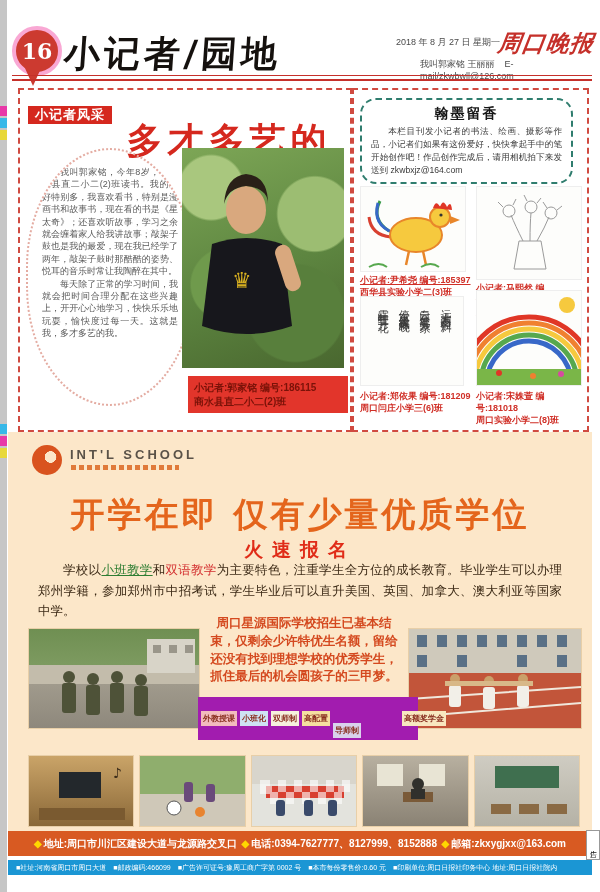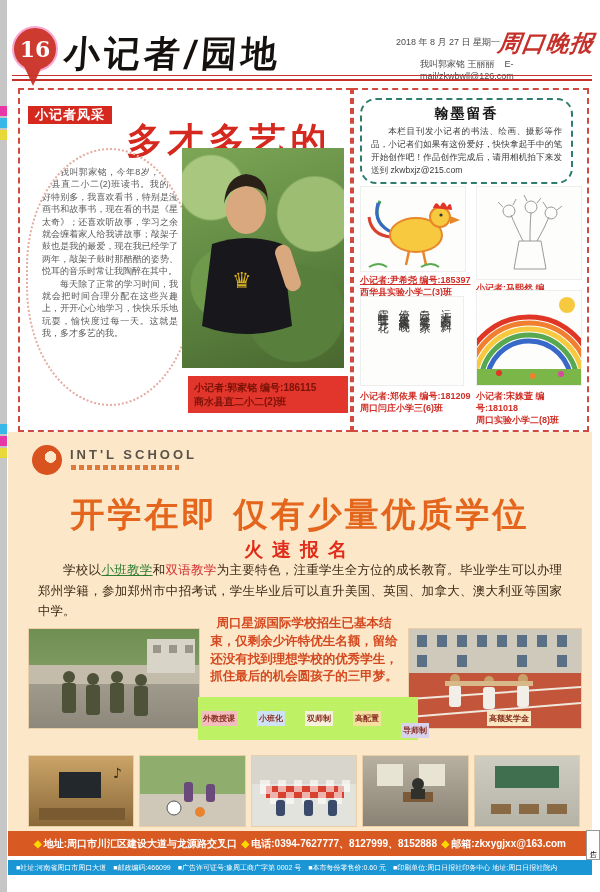--- a/index.html
+++ b/index.html
@@ -3,21 +3,21 @@
 <meta charset="utf-8">
 <style>
   html,body{margin:0;padding:0;background:#ffffff;}
   .page{position:relative;width:600px;height:892px;background:#ffffff;overflow:hidden;
         font-family:"Liberation Sans",sans-serif;}
   .scan-edge{position:absolute;left:0;top:0;width:7px;height:892px;background:#c6c6c6;}
   .regmark{position:absolute;width:7px;height:10px;}
 
   
   .pin{position:absolute;left:12px;top:26px;width:42px;height:42px;border-radius:50%;
-       background:#cc3a30;border:2px solid #f9a8d4;display:flex;align-items:center;justify-content:center;}
+       background:#cc3a30;border:4px solid #f9a8d4;display:flex;align-items:center;justify-content:center;}
   .pin-num{color:#fff;font:bold 22px "DejaVu Serif",serif;}
   .pin-tail{position:absolute;left:24px;top:66px;width:0;height:0;
             border-left:9px solid transparent;border-right:9px solid transparent;border-top:20px solid #cc3a30;}
   .section-title{position:absolute;left:64px;top:30px;font:bold 36px "DejaVu Serif",serif;
                  color:#15110e;letter-spacing:4px;transform:skewX(-4deg);}
   .hdr-date{position:absolute;left:396px;top:36px;font:9px "Liberation Sans",sans-serif;color:#4a4a4a;}
   .masthead{position:absolute;left:498px;top:28px;font:bold italic 23px "DejaVu Serif",serif;
             color:#c5302a;letter-spacing:1px;transform:skewX(-8deg);}
   .hdr-editor{position:absolute;left:420px;top:58px;font:9px "Liberation Sans",sans-serif;color:#4a4a4a;}
   .hdr-rule{position:absolute;left:12px;top:75px;width:580px;height:3px;
@@ -72,22 +72,22 @@
            font:12.5px "Liberation Sans",sans-serif;color:#3c2a16;line-height:1.65;text-align:justify;text-indent:2em;}
   .em-green{color:#2e7d32;text-decoration:underline;}
   .em-red{color:#d32f2f;}
   .ad-photo{position:absolute;overflow:hidden;border:1px solid #e8cfa8;}
   .ad-photo-left{left:20px;top:196px;width:170px;height:99px;
      background:linear-gradient(180deg,#6f8f52 0%,#7d9a60 36%,#c3bcab 36% 56%,#a09a8c 56%,#8e887c 100%);}
   .ad-photo-right{left:400px;top:196px;width:172px;height:99px;
      background:linear-gradient(180deg,#cfc9bb 0 44%,#c2553a 44% 100%);}
   .ad-notice{position:absolute;left:197px;top:183px;width:198px;margin:0;
              font:bold 12.5px "Liberation Sans",sans-serif;color:#d4491f;line-height:1.42;text-align:center;}
-  .badges{position:absolute;left:190px;top:265px;width:214px;background:#bef264;display:flex;
-          gap:20px;padding:2px 3px;align-items:center;justify-content:space-between;}
+  .badges{position:absolute;left:190px;top:265px;width:214px;background:#a21caf;display:flex;
+          gap:3px;padding:2px 3px;align-items:center;justify-content:space-between;}
   .badge{font:bold 8px "Liberation Sans",sans-serif;color:#8a3020;padding:2px 2px;white-space:nowrap;}
   .badge:nth-child(1){background:#f3bcbe;}
   .badge:nth-child(2){background:#cfe2f3;}
   .badge:nth-child(3){background:#f6f1dd;}
   .badge:nth-child(4){background:#f5dfa0;}
   .badge:nth-child(5){background:#d9d2ec;margin-top:24px;}
   .badge:nth-child(6){background:#f8e7c0;margin-left:38px;}
   .strip{position:absolute;left:20px;top:323px;width:552px;height:72px;display:flex;gap:5px;}
   .strip .sphoto{flex:1;overflow:hidden;border:1px solid #e8cfa8;position:relative;}
   .sp1{background:linear-gradient(180deg,#caa468,#8a6838);}
@@ -153,21 +153,21 @@
     </div>
     <div class="feature-caption">
       <div>小记者:郭家铭 编号:186115</div>
       <div>商水县直二小二(2)班</div>
     </div>
   </section>
 
   <section class="right-box">
     <div class="ink-box">
       <h2 class="ink-title">翰墨留香</h2>
-      <p class="ink-body">本栏目刊发小记者的书法、绘画、摄影等作品，小记者们如果有这份爱好，快快拿起手中的笔开始创作吧！作品创作完成后，请用相机拍下来发送到 zkwbxjz@215.com</p>
+      <p class="ink-body">本栏目刊发小记者的书法、绘画、摄影等作品，小记者们如果有这份爱好，快快拿起手中的笔开始创作吧！作品创作完成后，请用相机拍下来发送到 zkwbxjz@164.com</p>
     </div>
 
     <div class="art" style="left:6px;top:96px;width:104px;height:84px;">
       <svg width="104" height="84" viewBox="0 0 104 84">
         <path d="M28 44 q-18 -12 -9 -30" stroke="#3a9a4a" stroke-width="3" fill="none"></path>
         <path d="M33 46 q-22 -8 -16 -30" stroke="#3868c8" stroke-width="3" fill="none"></path>
         <path d="M30 50 q-20 -2 -22 -20" stroke="#d84030" stroke-width="3" fill="none"></path>
         <ellipse cx="55" cy="48" rx="26" ry="17" fill="#f6c93e" stroke="#e8862a" stroke-width="2"></ellipse>
         <circle cx="79" cy="30" r="10" fill="#f6c93e" stroke="#e8862a" stroke-width="2"></circle>
         <path d="M72 21 q3 -9 7 -1 q3 -9 7 0 q4 -7 5 3 z" fill="#e03626"></path>

